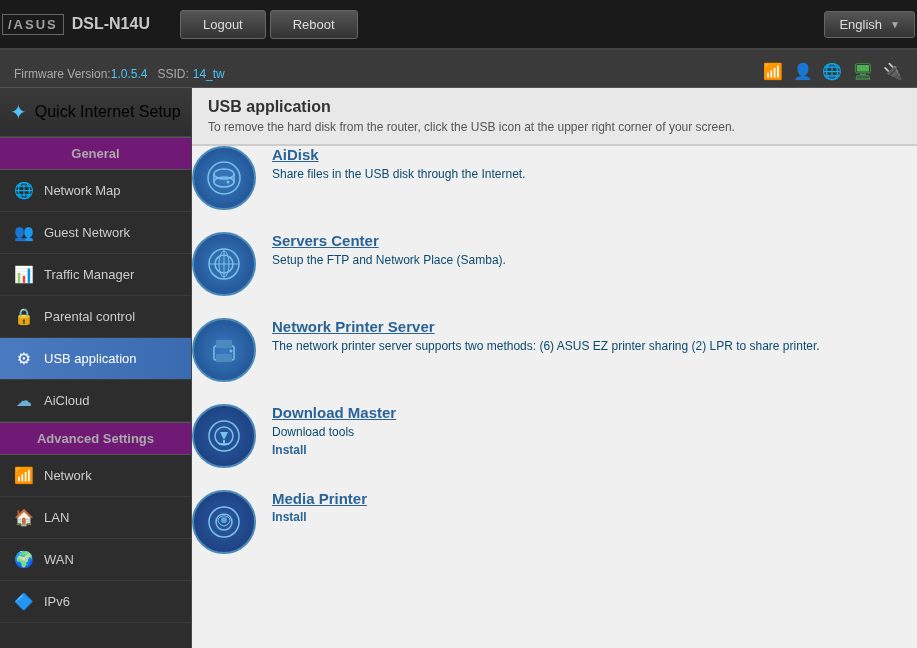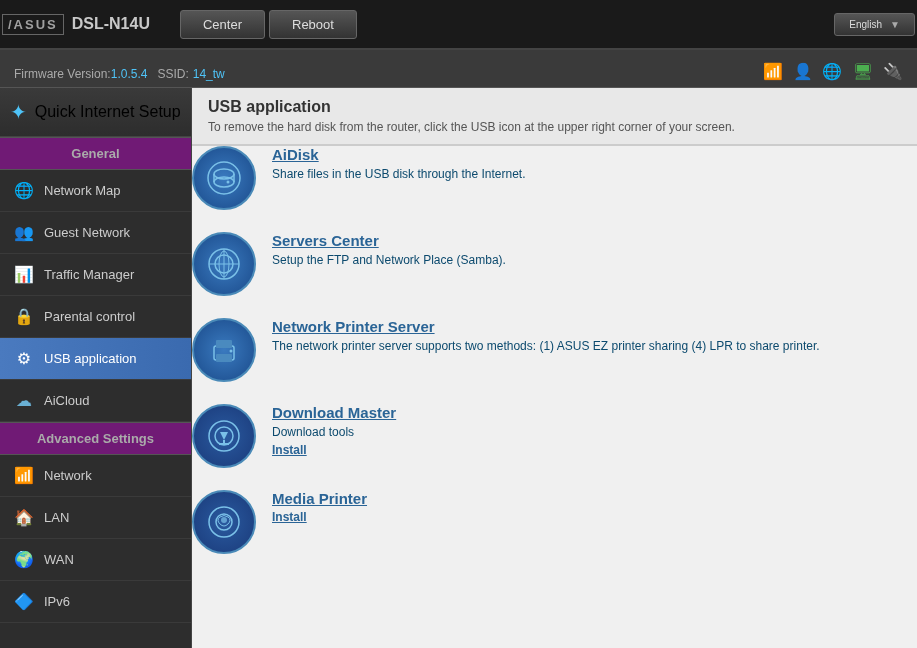--- a/index.html
+++ b/index.html
@@ -12,21 +12,21 @@
     }
     .logo-area { display: flex; align-items: center; margin-right: 20px; }
     .logo-asus { color: #a0a0a0; font-size: 13px; font-weight: bold; letter-spacing: 2px; border: 1px solid #666; padding: 2px 5px; margin-right: 8px; }
     .logo-model { color: #c8c8c8; font-size: 16px; font-weight: bold; }
     .top-buttons { display: flex; gap: 4px; margin-left: 10px; }
     .top-btn {
       background: linear-gradient(to bottom, #555, #333); color: #ddd; border: 1px solid #666;
       padding: 6px 22px; font-size: 13px; cursor: pointer; border-radius: 3px;
     }
     .lang-area { margin-left: auto; display: flex; align-items: center; background: linear-gradient(to bottom, #555, #333); border: 1px solid #666; padding: 5px 14px; border-radius: 3px; cursor: pointer; }
-    .lang-text { color: #ddd; font-size: 10px; margin-right: 8px; }
+    .lang-text { color: #ddd; font-size: 13px; margin-right: 8px; }
     .lang-arrow { color: #aaa; font-size: 10px; }
 
     
     .fw-bar {
       background: #3a3a3a; border-bottom: 1px solid #555; padding: 6px 14px;
       display: flex; align-items: flex-end; height: 38px;
     }
     .fw-text { color: #aaa; font-size: 12px; }
     .fw-link { color: #4fc3f7; font-size: 12px; text-decoration: none; }
     .fw-ssid { color: #4fc3f7; font-size: 12px; margin-left: 4px; }
@@ -74,41 +74,41 @@
     .content-body { }
 
     .app-item { display: flex; align-items: flex-start; margin-bottom: 22px; gap: 16px; }
     .app-icon-circle {
       width: 64px; height: 64px; border-radius: 50%; background: linear-gradient(135deg, #2a6496, #1a4a7a);
       display: flex; align-items: center; justify-content: center; flex-shrink: 0; border: 2px solid #4a8ab8;
     }
     .app-info { flex: 1; }
     .app-title { font-size: 15px; font-weight: bold; color: #2a6496; text-decoration: underline; cursor: pointer; margin-bottom: 3px; }
     .app-desc { font-size: 12px; color: #0c4a6e; line-height: 1.4; }
-    .app-link { font-size: 12px; color: #2a6496; text-decoration: underline; cursor: pointer; display: block; margin-top: 2px; font-weight: bold; }
+    .app-link { font-size: 12px; color: #2a6496; cursor: pointer; display: block; margin-top: 2px; font-weight: bold; }
 
     
     .icon-aidisk { background: radial-gradient(circle, #3a7abf, #1a4a8a); }
     .icon-servers { background: radial-gradient(circle, #3a7abf, #1a4a8a); }
     .icon-printer { background: radial-gradient(circle, #3a7abf, #1a4a8a); }
     .icon-download { background: radial-gradient(circle, #2a5a9f, #1a3a7a); }
     .icon-media { background: radial-gradient(circle, #2a5a9f, #1a3a7a); }
 
     .app-icon-svg { width: 36px; height: 36px; }
   </style>
 </head>
 <body>
 
 <div class="top-bar">
   <div class="logo-area">
     <span class="logo-asus">/ASUS</span>
     <span class="logo-model">DSL-N14U</span>
   </div>
   <div class="top-buttons">
-    <button class="top-btn">Center</button>
+    <button class="top-btn">Logout</button>
     <button class="top-btn">Reboot</button>
   </div>
   <div class="lang-area">
     <span class="lang-text">English</span>
     <span class="lang-arrow">▼</span>
   </div>
 </div>
 
 <div class="fw-bar">
   <span class="fw-text">Firmware Version:</span>
@@ -222,21 +222,21 @@
         <div class="app-icon-circle icon-printer">
           <svg class="app-icon-svg" viewBox="0 0 36 36">
             <rect x="8" y="14" width="20" height="14" rx="2" fill="none" stroke="#7ac0e8" stroke-width="1.5"></rect>
             <rect x="10" y="8" width="16" height="8" rx="1" fill="#4a8abf"></rect>
             <rect x="10" y="22" width="16" height="8" rx="1" fill="#4a8abf"></rect>
             <circle cx="25" cy="19" r="1.5" fill="#7ac0e8"></circle>
           </svg>
         </div>
         <div class="app-info">
           <div class="app-title">Network Printer Server</div>
-          <div class="app-desc">The network printer server supports two methods: (1) ASUS EZ printer sharing (4) LPR to share printer.</div>
+          <div class="app-desc">The network printer server supports two methods: (6) ASUS EZ printer sharing (2) LPR to share printer.</div>
         </div>
       </div>
 
       <div class="app-item">
         <div class="app-icon-circle icon-download">
           <svg class="app-icon-svg" viewBox="0 0 36 36">
             <circle cx="18" cy="18" r="15" fill="none" stroke="#7ac0e8" stroke-width="1.5"></circle>
             <circle cx="18" cy="18" r="9" fill="none" stroke="#7ac0e8" stroke-width="1.5"></circle>
             <polygon points="14,14 22,14 18,22" fill="#7ac0e8"></polygon>
             <line x1="18" y1="22" x2="18" y2="26" stroke="#7ac0e8" stroke-width="2"></line>

